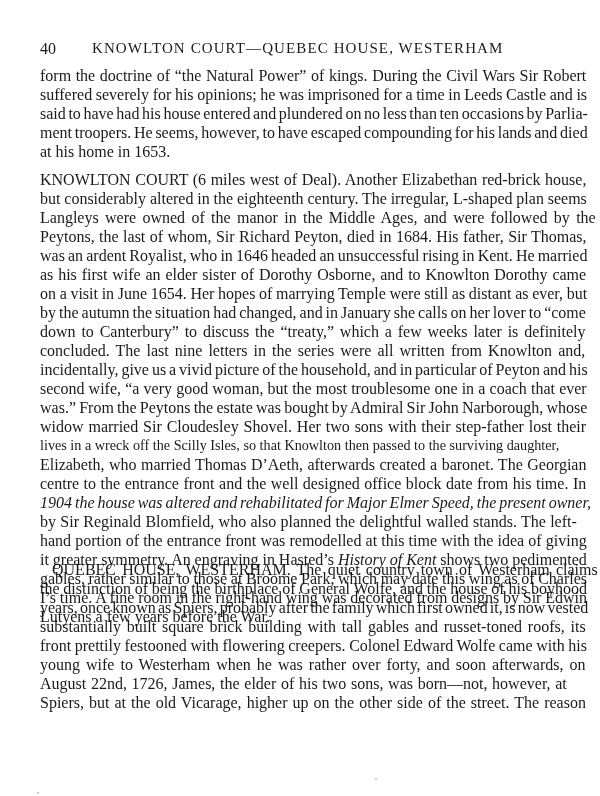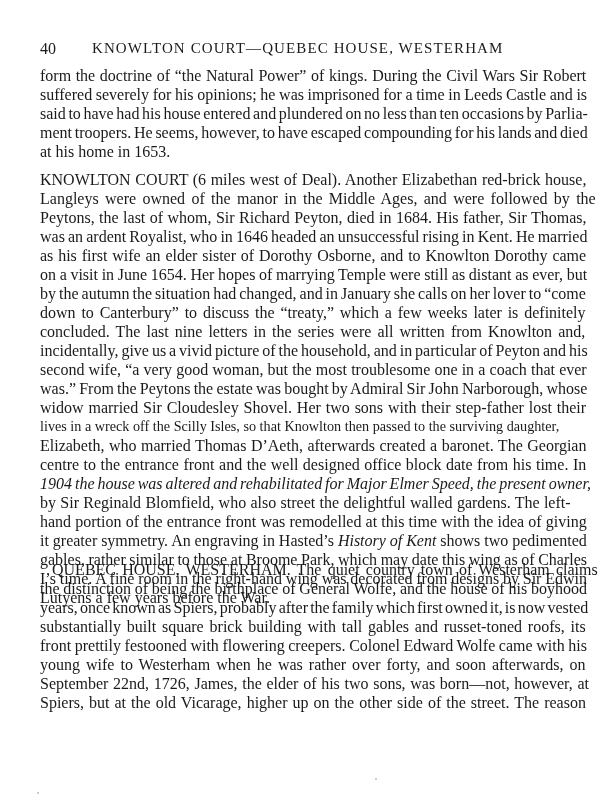--- a/index.html
+++ b/index.html
@@ -33,50 +33,51 @@
   <div class="para p1">
     <span class="line" style="word-spacing: 0.57px;">form the doctrine of “the Natural Power” of kings. During the Civil Wars Sir Robert</span>
     <span class="line" style="word-spacing: -0.39px;">suffered severely for his opinions; he was imprisoned for a time in Leeds Castle and is</span>
     <span class="line" style="word-spacing: -1.36px;">said to have had his house entered and plundered on no less than ten occasions by Parlia-</span>
     <span class="line" style="word-spacing: -1.23px;">ment troopers. He seems, however, to have escaped compounding for his lands and died</span>
     <span class="line last">at his home in 1653.</span>
   </div>
 
   <div class="para p2">
     <span class="line" style="word-spacing: 0.56px;">KNOWLTON COURT (6 miles west of Deal). Another Elizabethan red-brick house,</span>
+    <span class="line" style="word-spacing: -0.15px;">but considerably altered in the eighteenth century. The irregular, L-shaped plan seems</span>
     <span class="line" style="word-spacing: 2.34px;">Langleys were owned of the manor in the Middle Ages, and were followed by the</span>
     <span class="line" style="word-spacing: 0.44px;">Peytons, the last of whom, Sir Richard Peyton, died in 1684. His father, Sir Thomas,</span>
     <span class="line" style="word-spacing: -0.89px;">was an ardent Royalist, who in 1646 headed an unsuccessful rising in Kent. He married</span>
     <span class="line" style="word-spacing: 0.83px;">as his first wife an elder sister of Dorothy Osborne, and to Knowlton Dorothy came</span>
     <span class="line" style="word-spacing: -0.34px;">on a visit in June 1654. Her hopes of marrying Temple were still as distant as ever, but</span>
     <span class="line" style="word-spacing: -1.01px;">by the autumn the situation had changed, and in January she calls on her lover to “come</span>
     <span class="line" style="word-spacing: 1.85px;">down to Canterbury” to discuss the “treaty,” which a few weeks later is definitely</span>
     <span class="line" style="word-spacing: 2.08px;">concluded. The last nine letters in the series were all written from Knowlton and,</span>
     <span class="line" style="word-spacing: -1.07px;">incidentally, give us a vivid picture of the household, and in particular of Peyton and his</span>
     <span class="line" style="word-spacing: 0.16px;">second wife, “a very good woman, but the most troublesome one in a coach that ever</span>
     <span class="line" style="word-spacing: -0.8px;">was.” From the Peytons the estate was bought by Admiral Sir John Narborough, whose</span>
     <span class="line" style="word-spacing: 0.89px;">widow married Sir Cloudesley Shovel. Her two sons with their step-father lost their</span>
     <span class="line" style="font-size: 14.19px; word-spacing: 0px;">lives in a wreck off the Scilly Isles, so that Knowlton then passed to the surviving daughter,</span>
     <span class="line" style="word-spacing: 0.49px;">Elizabeth, who married Thomas D’Aeth, afterwards created a baronet. The Georgian</span>
     <span class="line" style="word-spacing: 0.54px;">centre to the entrance front and the well designed office block date from his time. In</span>
     <span class="line" style="word-spacing: -1.07px; font-style: italic;">1904 the house was altered and rehabilitated for Major Elmer Speed, the present owner,</span>
-    <span class="line" style="word-spacing: 0.32px;">by Sir Reginald Blomfield, who also street the delightful walled gardens. The left-</span>
+    <span class="line" style="word-spacing: 0.32px;">by Sir Reginald Blomfield, who also planned the delightful walled stands. The left-</span>
     <span class="line" style="word-spacing: 0.16px;">hand portion of the entrance front was remodelled at this time with the idea of giving</span>
     <span class="line" style="word-spacing: -0.08px;"><span>it greater symmetry. An engraving in Hasted’s </span><i class="it">History of Kent</i><span> shows two pedimented</span></span>
     <span class="line" style="word-spacing: -0.41px;">gables, rather similar to those at Broome Park, which may date this wing as of Charles</span>
     <span class="line" style="word-spacing: -0.21px;">I’s time. A fine room in the right-hand wing was decorated from designs by Sir Edwin</span>
     <span class="line last">Lutyens a few years before the War.</span>
   </div>
 
   <div class="para p3">
     <span class="line" style="word-spacing: 2.17px; margin-left: 12px;">QUEBEC HOUSE, WESTERHAM. The quiet country town of Westerham claims</span>
     <span class="line" style="word-spacing: -0.21px;">the distinction of being the birthplace of General Wolfe, and the house of his boyhood</span>
     <span class="line" style="word-spacing: -1.84px;">years, once known as Spiers, probably after the family which first owned it, is now vested</span>
     <span class="line" style="word-spacing: 1.86px;">substantially built square brick building with tall gables and russet-toned roofs, its</span>
     <span class="line" style="word-spacing: -0.38px;">front prettily festooned with flowering creepers. Colonel Edward Wolfe came with his</span>
     <span class="line" style="word-spacing: 2px;">young wife to Westerham when he was rather over forty, and soon afterwards, on</span>
-    <span class="line" style="word-spacing: 0.68px;">September 22nd, 1726, James, the elder of his two sons, was born—not, however, at</span>
+    <span class="line" style="word-spacing: 0.68px;">August 22nd, 1726, James, the elder of his two sons, was born—not, however, at</span>
     <span class="line" style="word-spacing: 1.03px;">Spiers, but at the old Vicarage, higher up on the other side of the street. The reason</span>
   </div>
 </div>
 
 <div class="speck" style="left:37px;top:792px"></div>
 <div class="speck" style="left:375px;top:778px"></div>
 
 </body></html>

